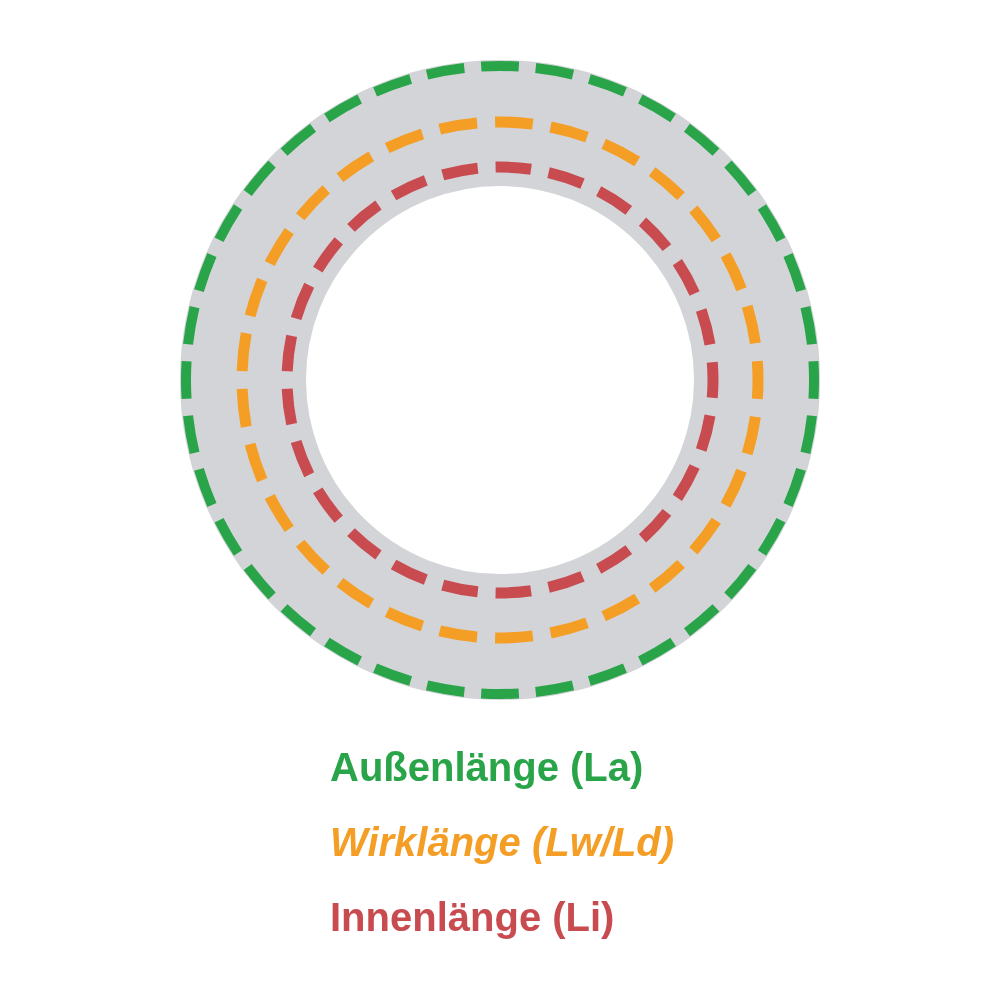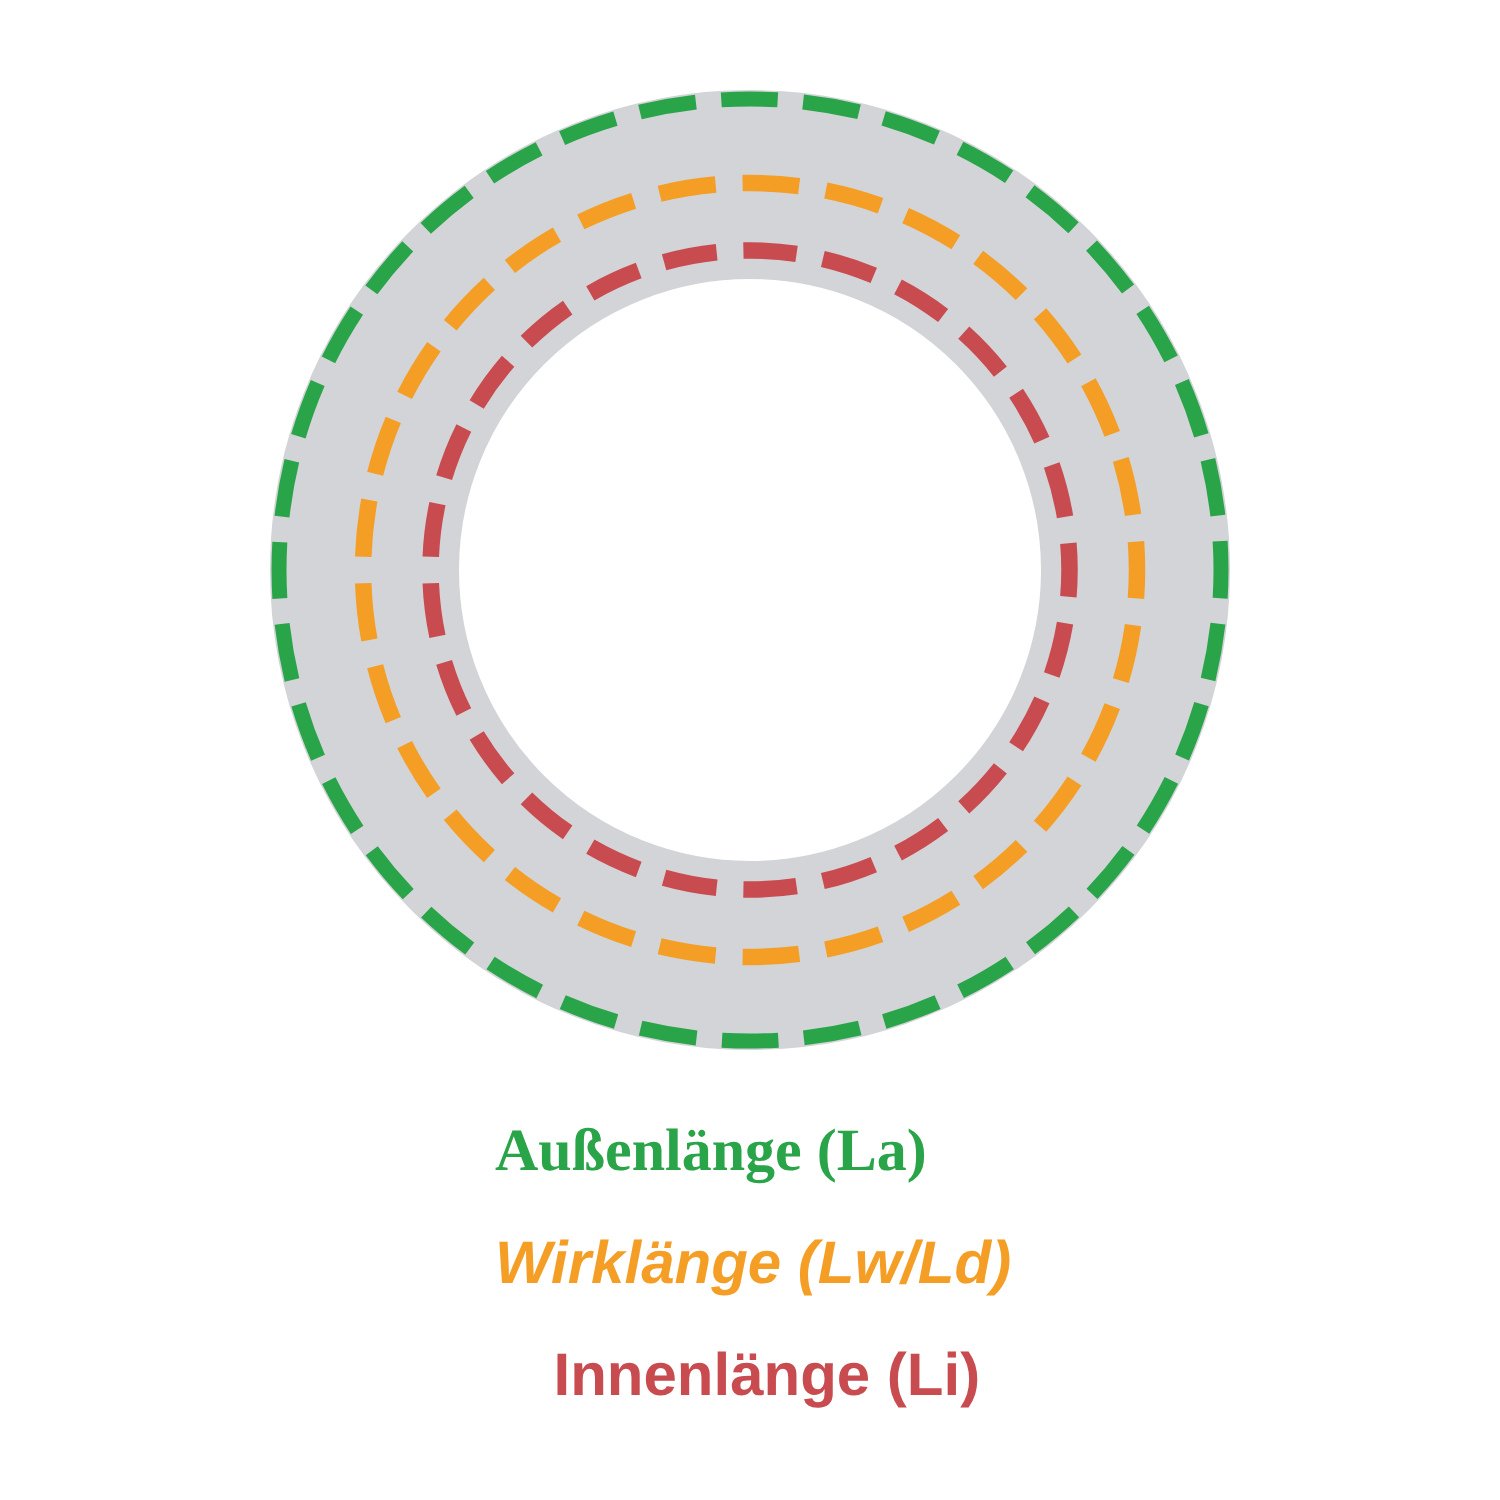--- a/index.html
+++ b/index.html
@@ -33,39 +33,39 @@
     position: absolute;
     left: 0;
     font-size: 40px;
     font-weight: 700;
     line-height: 44px;
     white-space: nowrap;
     letter-spacing: 0px;
   }
   #label-outer    { top: 745px; }
   #label-effective{ top: 820px; }
-  #label-inner    { top: 895px; margin-left: 39px; }
+  #label-inner    { top: 895px; }
 </style>
 </head>
 <body>
 
 <div class="stage">
 
   <svg class="diagram-svg" width="1000" height="720" viewBox="0 0 1000 720" aria-hidden="true">
 
     <circle cx="500" cy="380" r="257" fill="none" stroke-width="126" stroke="#d3d4d8"></circle>
 
     <circle cx="500" cy="380" r="314" fill="none" stroke-width="10" pathLength="1980" stroke-dasharray="38 17" stroke-dashoffset="19" stroke="#29a449"></circle>
 
     <circle cx="500" cy="380" r="258" fill="none" stroke-width="11" pathLength="1624" stroke-dasharray="38 18" stroke-dashoffset="19" stroke="#f49e26"></circle>
 
     <circle cx="500" cy="380" r="213" fill="none" stroke-width="11" pathLength="1350" stroke-dasharray="36 18" stroke-dashoffset="18" stroke="#c84b50"></circle>
   </svg>
 
   <div class="legend">
-    <div class="legend-label" id="label-outer" style="color: rgb(41, 164, 73); font-family: Liberation Serif, serif;">Außenlänge (La)</div>
+    <div class="legend-label" id="label-outer" style="color: rgb(41, 164, 73);">Außenlänge (La)</div>
 
     <div class="legend-label" id="label-effective" style="color: rgb(244, 158, 38); font-style: italic;">Wirklänge (Lw/Ld)</div>
 
     <div class="legend-label" id="label-inner" style="color: rgb(200, 75, 80);">Innenlänge (Li)</div>
   </div>
 
 </div>
 
 </body></html>

